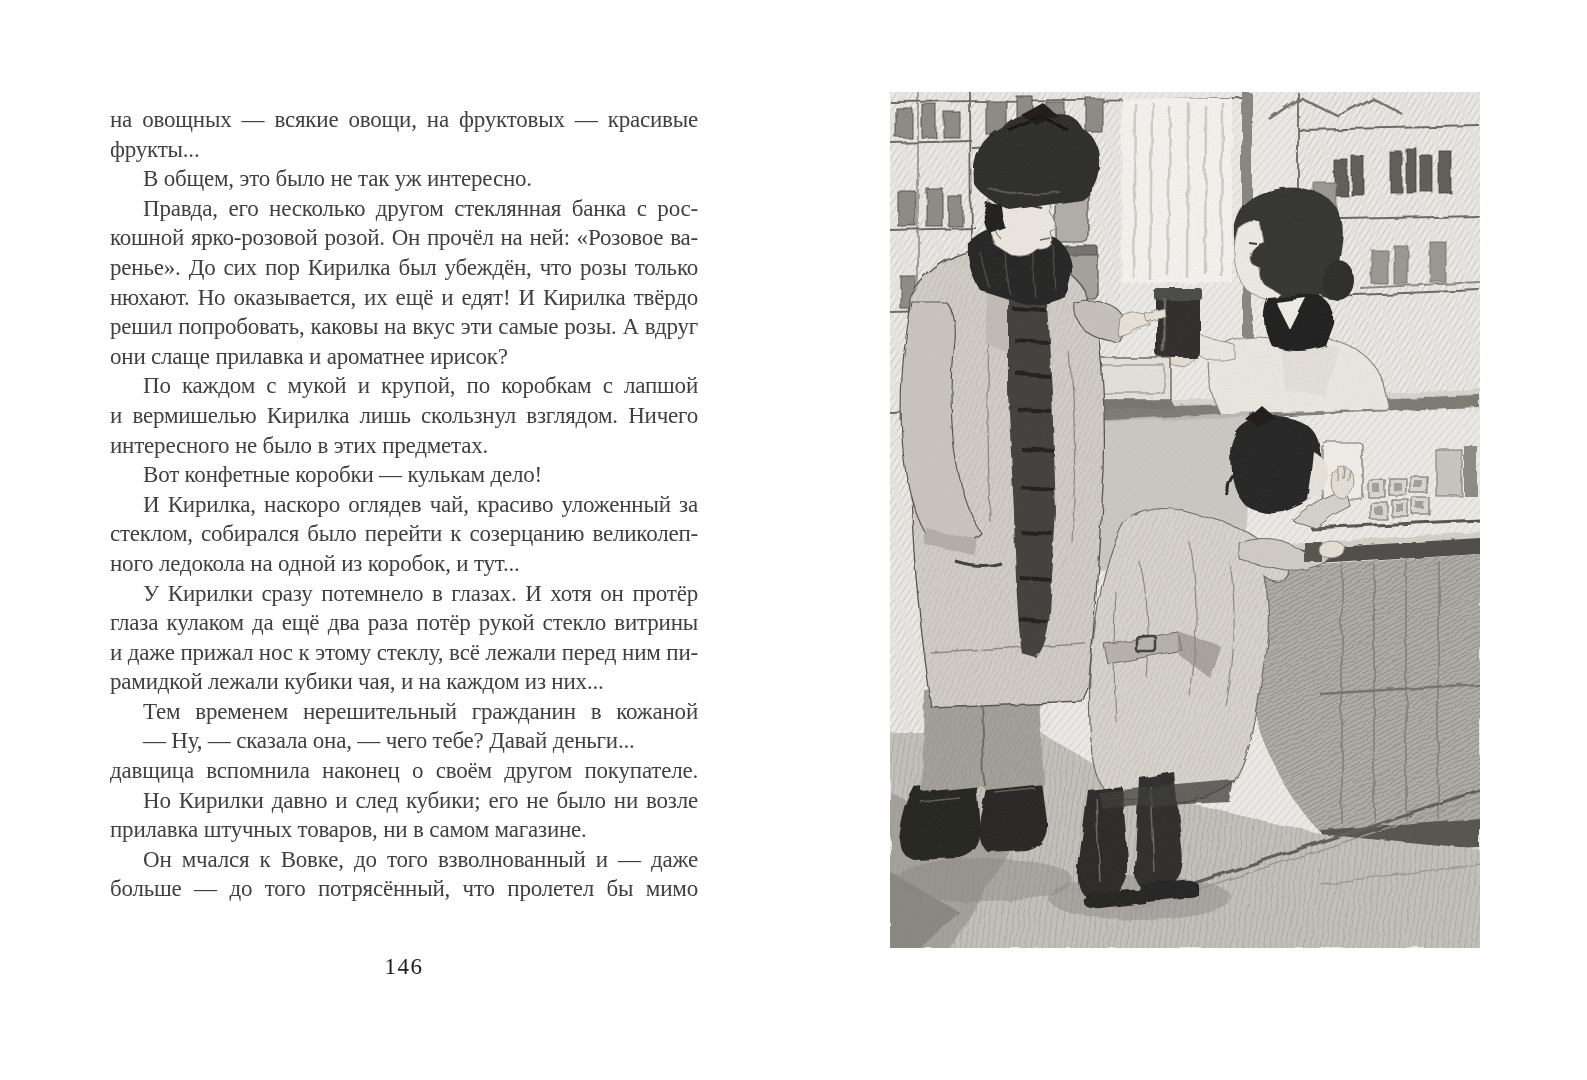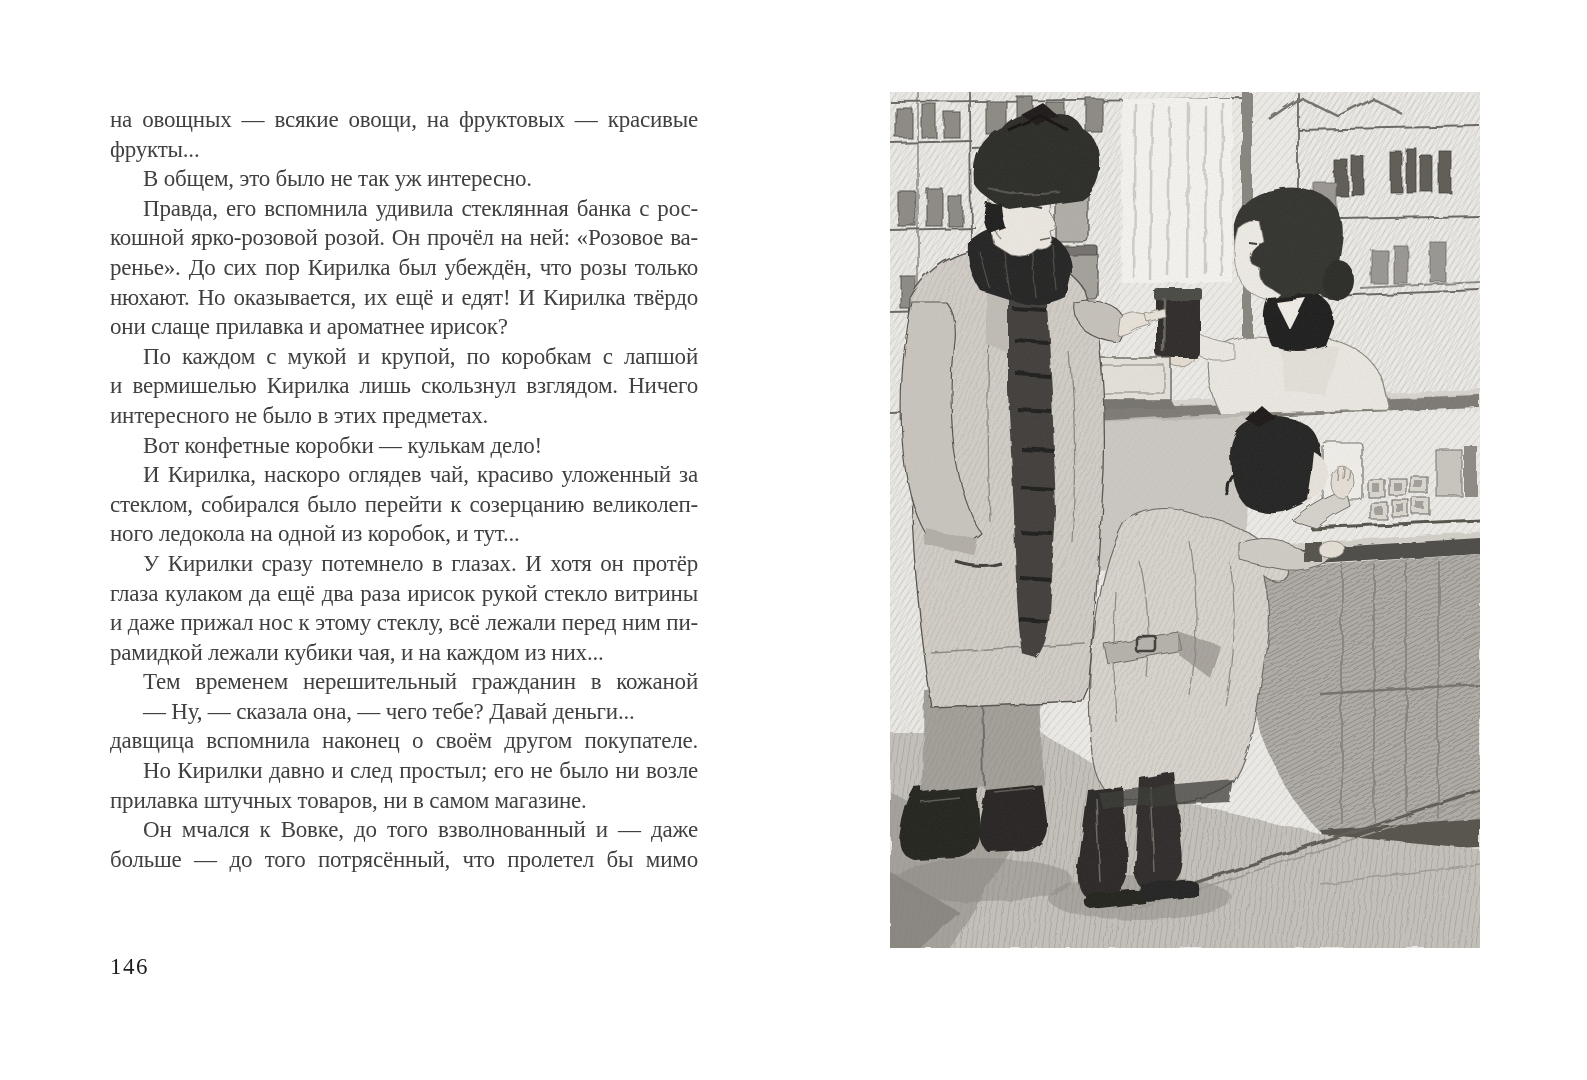--- a/index.html
+++ b/index.html
@@ -12,52 +12,53 @@
   .textcol{position:absolute;left:110px;top:105px;width:588px}
   .ln{
     height:29.6px;overflow:hidden;
     font-size:23px;line-height:29.6px;color:#404040;
     letter-spacing:-0.2px;white-space:normal;
   }
   .j{text-align:justify;text-align-last:justify}
   .i{text-indent:33px}
   .pagenum{
     position:absolute;left:110px;top:954px;width:588px;
-    text-align:left;font-size:23px;color:#1c1c1c;letter-spacing:1.5px;
+    text-align:center;font-size:23px;color:#1c1c1c;letter-spacing:1.5px;
   }
   .illo{position:absolute;left:890px;top:92px;width:590px;height:856px}
 </style>
 </head>
 <body>
 
 <div class="spread">
   <div class="textcol">
     <div class="ln j">на овощных — всякие овощи, на фруктовых — красивые</div>
     <div class="ln">фрукты...</div>
     <div class="ln i">В общем, это было не так уж интересно.</div>
-    <div class="ln i j">Правда, его вспомнила удивила стеклянная банка с рос-</div>
+    <div class="ln i j">Правда, его несколько другом стеклянная банка с рос-</div>
     <div class="ln j">кошной ярко-розовой розой. Он прочёл на ней: «Розовое ва-</div>
     <div class="ln j">ренье». До сих пор Кирилка был убеждён, что розы только</div>
     <div class="ln j">нюхают. Но оказывается, их ещё и едят! И Кирилка твёрдо</div>
+    <div class="ln j">решил попробовать, каковы на вкус эти самые розы. А вдруг</div>
     <div class="ln">они слаще прилавка и ароматнее ирисок?</div>
     <div class="ln i j">По каждом с мукой и крупой, по коробкам с лапшой</div>
     <div class="ln j">и вермишелью Кирилка лишь скользнул взглядом. Ничего</div>
     <div class="ln">интересного не было в этих предметах.</div>
     <div class="ln i">Вот конфетные коробки — кулькам дело!</div>
     <div class="ln i j">И Кирилка, наскоро оглядев чай, красиво уложенный за</div>
     <div class="ln j">стеклом, собирался было перейти к созерцанию великолеп-</div>
     <div class="ln">ного ледокола на одной из коробок, и тут...</div>
     <div class="ln i j">У Кирилки сразу потемнело в глазах. И хотя он протёр</div>
-    <div class="ln j">глаза кулаком да ещё два раза ирисок рукой стекло витрины</div>
+    <div class="ln j">глаза кулаком да ещё два раза потёр рукой стекло витрины</div>
     <div class="ln j">и даже прижал нос к этому стеклу, всё лежали перед ним пи-</div>
     <div class="ln">рамидкой лежали кубики чая, и на каждом из них...</div>
     <div class="ln i j">Тем временем нерешительный гражданин в кожаной</div>
     <div class="ln i">— Ну, — сказала она, — чего тебе? Давай деньги...</div>
     <div class="ln j">давщица вспомнила наконец о своём другом покупателе.</div>
-    <div class="ln i j">Но Кирилки давно и след простыл; его не было ни возле</div>
+    <div class="ln i j">Но Кирилки давно и след кубики; его не было ни возле</div>
     <div class="ln">прилавка штучных товаров, ни в самом магазине.</div>
     <div class="ln i j">Он мчался к Вовке, до того взволнованный и — даже</div>
     <div class="ln j">больше — до того потрясённый, что пролетел бы мимо</div>
   </div>
   <div class="pagenum">146</div>
 </div>
 
 <div class="spread">
 <svg class="illo" role="img" viewBox="0 0 590 856" xmlns="http://www.w3.org/2000/svg" aria-label="Карандашный рисунок: магазин; мужчина в меховой шапке и длинном пальто указывает на банку в руке продавщицы за прилавком, внизу мальчик в пальто и валенках прижался к витрине">
   <defs>

